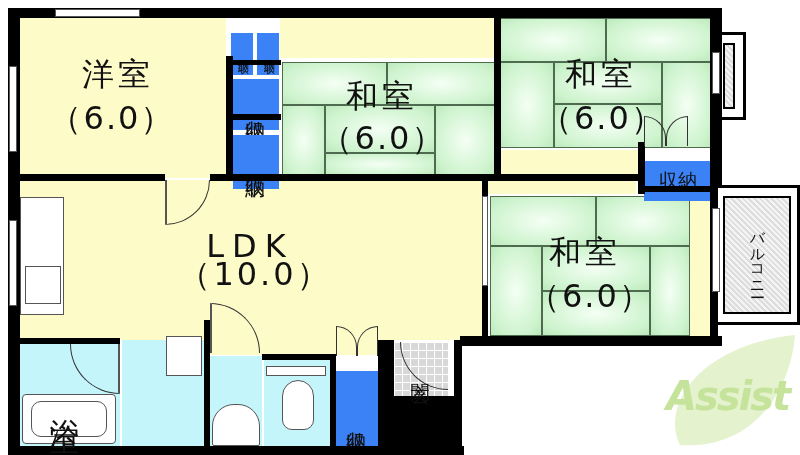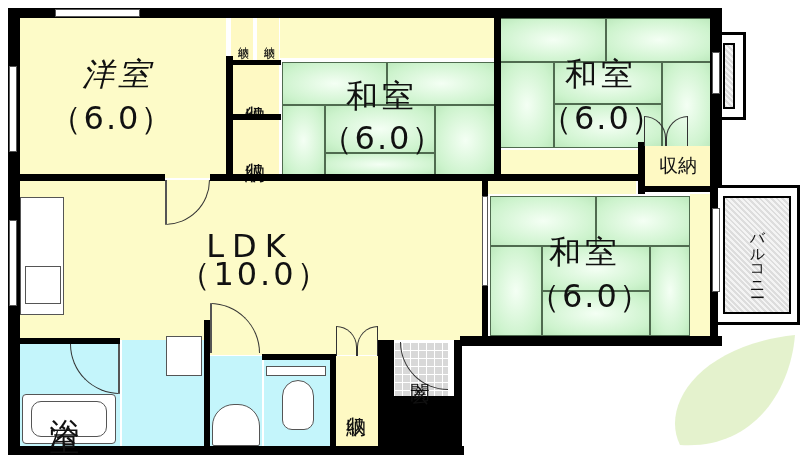--- a/index.html
+++ b/index.html
@@ -1,38 +1,39 @@
 <!DOCTYPE html>
 <html><head>
 <meta charset="utf-8">
 <style>
   html, body { margin:0; padding:0; background:#ffffff; }
   body { width:800px; height:455px; position:relative; overflow:hidden; font-family:"DejaVu Sans", sans-serif; }
   .abs { position:absolute; box-sizing:border-box; }
   .wall { position:absolute; background:#000; }
   .room-yellow { background:#fdfbc8; }
   .tatami { position:absolute; border:1px solid #4f6b4f; box-sizing:border-box; background:radial-gradient(ellipse at center, #f4fff4 0%, #cdf3cd 75%, #bde9bd 100%); }
-  .storage { background:#fef9c3; display:flex; align-items:center; justify-content:center; }
+  .storage { background:#3b82f6; display:flex; align-items:center; justify-content:center;margin-top:15px; }
   .wet { background:#c4f5fb; }
   .label { position:absolute; text-align:center; color:#111; line-height:1.18; white-space:pre; }
   .big { font-size:32px; letter-spacing:4px; }
   .sm-v { writing-mode:vertical-rl; text-orientation:upright; font-size:11px; letter-spacing:-1px; color:#111; }
   .md-v { writing-mode:vertical-rl; text-orientation:upright; font-size:20px; color:#111; }
   .window { position:absolute; background:#fff; border:1px solid #555; box-sizing:border-box; }
   .door-arc { position:absolute; border:1px solid #333; box-sizing:border-box; }
   .hatch { background:repeating-linear-gradient(45deg, #ddd 0 2px, #f4f4f4 2px 4px); }
   .grid-tile { background-color:#d8d8d8; background-image:linear-gradient(#fff 1px, transparent 1px), linear-gradient(90deg, #fff 1px, transparent 1px); background-size:8px 8px; }
 </style>
 </head>
 <body>
 
 <div class="abs" style="left:660px; top:335px; width:140px; height:120px;">
   <svg width="140" height="120" viewBox="0 0 140 120">
     <path d="M20 110 C 0 70, 40 10, 135 0 C 130 60, 90 115, 20 110 Z" fill="#dff0c4" opacity="0.85"></path>
   </svg>
+  <div class="label" style="left:6px; top:38px; font-size:40px; font-weight:bold; font-style:italic; color:#c5e39a; letter-spacing:-2px;">Assist</div>
 </div>
 
 <div class="abs room-yellow" style="left:20px; top:18px; width:206px; height:160px;"></div>
 
 <div class="abs room-yellow" style="left:280px; top:18px; width:215px; height:40px;"></div>
 
 <div class="abs room-yellow" style="left:20px; top:180px; width:466px; height:160px;"></div>
 <div class="abs room-yellow" style="left:210px; top:330px; width:180px; height:25px;"></div>
 
 <div class="abs room-yellow" style="left:500px; top:150px; width:140px; height:25px;"></div>
@@ -150,21 +151,21 @@
 
 <div class="door-arc" style="left:165px; top:180px; width:45px; height:45px; border-radius:0 0 45px 0; border-top:none; border-left:2px solid #555;"></div>
 <div class="door-arc" style="left:210px; top:303px; width:50px; height:50px; border-radius:0 50px 0 0; border-bottom:none; border-left:2px solid #555;"></div>
 <div class="door-arc" style="left:70px; top:344px; width:50px; height:50px; border-radius:0 0 0 50px; border-top:none; border-right:2px solid #555;"></div>
 <div class="door-arc" style="left:336px; top:326px; width:21px; height:30px; border-radius:0 28px 0 0; border-bottom:none;"></div>
 <div class="door-arc" style="left:357px; top:326px; width:21px; height:30px; border-radius:28px 0 0 0; border-bottom:none;"></div>
 <div class="door-arc" style="left:400px; top:342px; width:48px; height:48px; border-radius:0 0 0 48px; border-top:none; border-right:none;"></div>
 <div class="door-arc" style="left:644px; top:116px; width:22px; height:30px; border-radius:0 28px 0 0; border-bottom:none;"></div>
 <div class="door-arc" style="left:666px; top:116px; width:22px; height:30px; border-radius:28px 0 0 0; border-bottom:none;"></div>
 
-<div class="label big" style="left:58px; top:56px; width:120px;font-style:italic;">洋室</div>
+<div class="label big" style="left:58px; top:56px; width:120px;">洋室</div>
 <div class="label big" style="left:42px; top:100px; width:140px; letter-spacing:2px;">（6.0）</div>
 
 <div class="label big" style="left:322px; top:78px; width:120px;">和室</div>
 <div class="label big" style="left:318px; top:120px; width:130px; letter-spacing:2px;">（6.0）</div>
 
 <div class="label big" style="left:546px; top:56px; width:110px;">和室</div>
 <div class="label big" style="left:540px; top:100px; width:120px; letter-spacing:2px;">（6.0）</div>
 
 <div class="label big" style="left:530px; top:234px; width:110px;">和室</div>
 <div class="label big" style="left:528px; top:278px; width:120px; letter-spacing:2px;">（6.0）</div>

